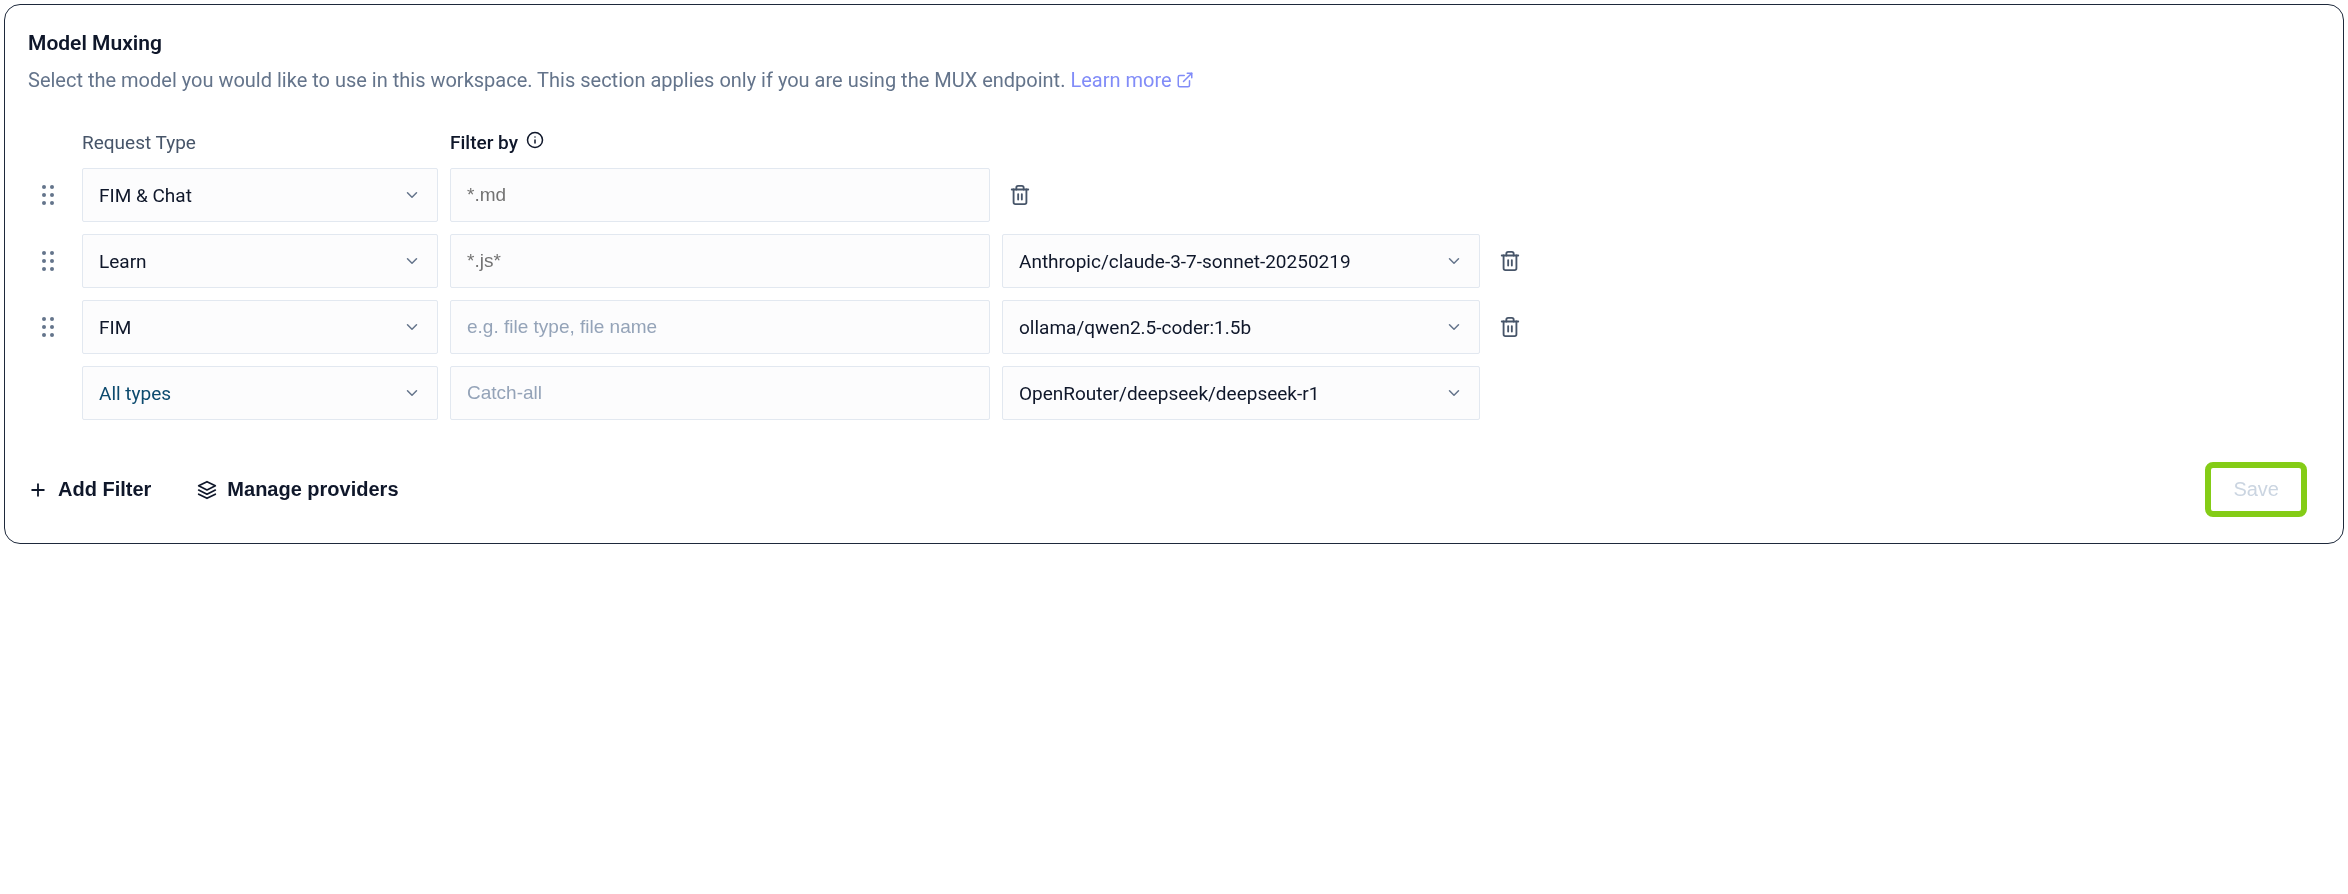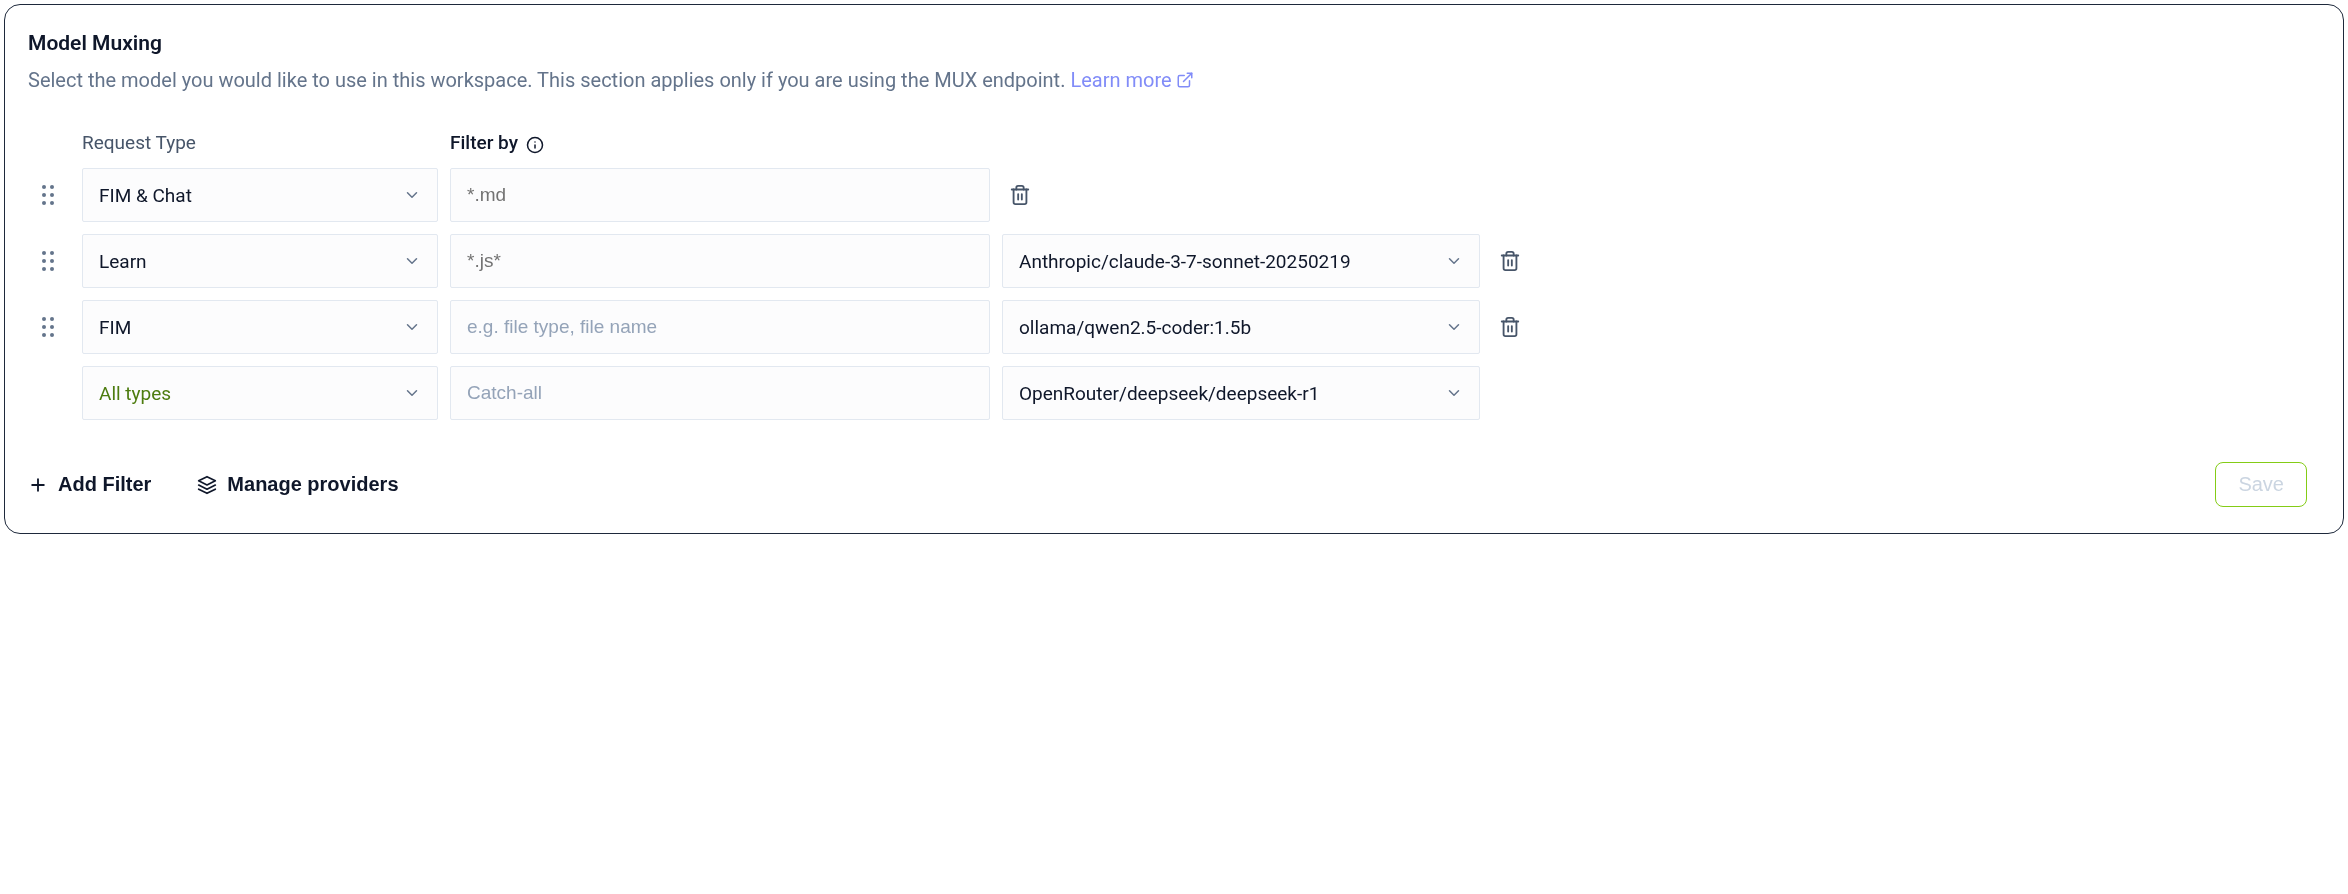--- a/index.html
+++ b/index.html
@@ -45,21 +45,21 @@
       margin-bottom: 14px;
     }
     .head-label {
       font-size: 19px;
       color: #475569;
     }
     .head-label.dark {
       color: #0f172a;
       font-weight: 500;
       display: flex;
-      align-items: flex-end;
+      align-items: flex-start;
       gap: 8px;
     }
     .rows { display: flex; flex-direction: column; gap: 12px; }
     .row {
       display: grid;
       grid-template-columns: 42px 356px 540px 478px 40px;
       gap: 12px;
       align-items: center;
     }
     .drag-handle {
@@ -87,21 +87,21 @@
     .input-box input {
       border: none;
       background: transparent;
       width: 100%;
       height: 100%;
       font-size: 19px;
       color: #737373;
       outline: none;
     }
     .input-box input::placeholder { color: #94a3b8; }
-    .select-box.disabled .sel-text { color: #4d7c0f; }
+    .select-box.disabled .sel-text { color: #0c4a6e; }
     .select-box.disabled { cursor: default; }
     .trash-btn {
       background: none;
       border: none;
       cursor: pointer;
       color: #475569;
       display: flex;
       align-items: center;
       justify-content: center;
       width: 36px;
@@ -119,21 +119,21 @@
       align-items: center;
       gap: 10px;
       background: none;
       border: none;
       font-size: 20px;
       font-weight: 600;
       color: #0f172a;
       cursor: pointer;
     }
     .save-btn {
-      border: 1px solid #84cc16;
+      border: 6px solid #84cc16;
       background: #fff;
       color: #cbd5e1;
       font-size: 20px;
       font-weight: 500;
       padding: 10px 22px;
       border-radius: 8px;
       cursor: default;
     }
     svg { display: block; }
   </style>

